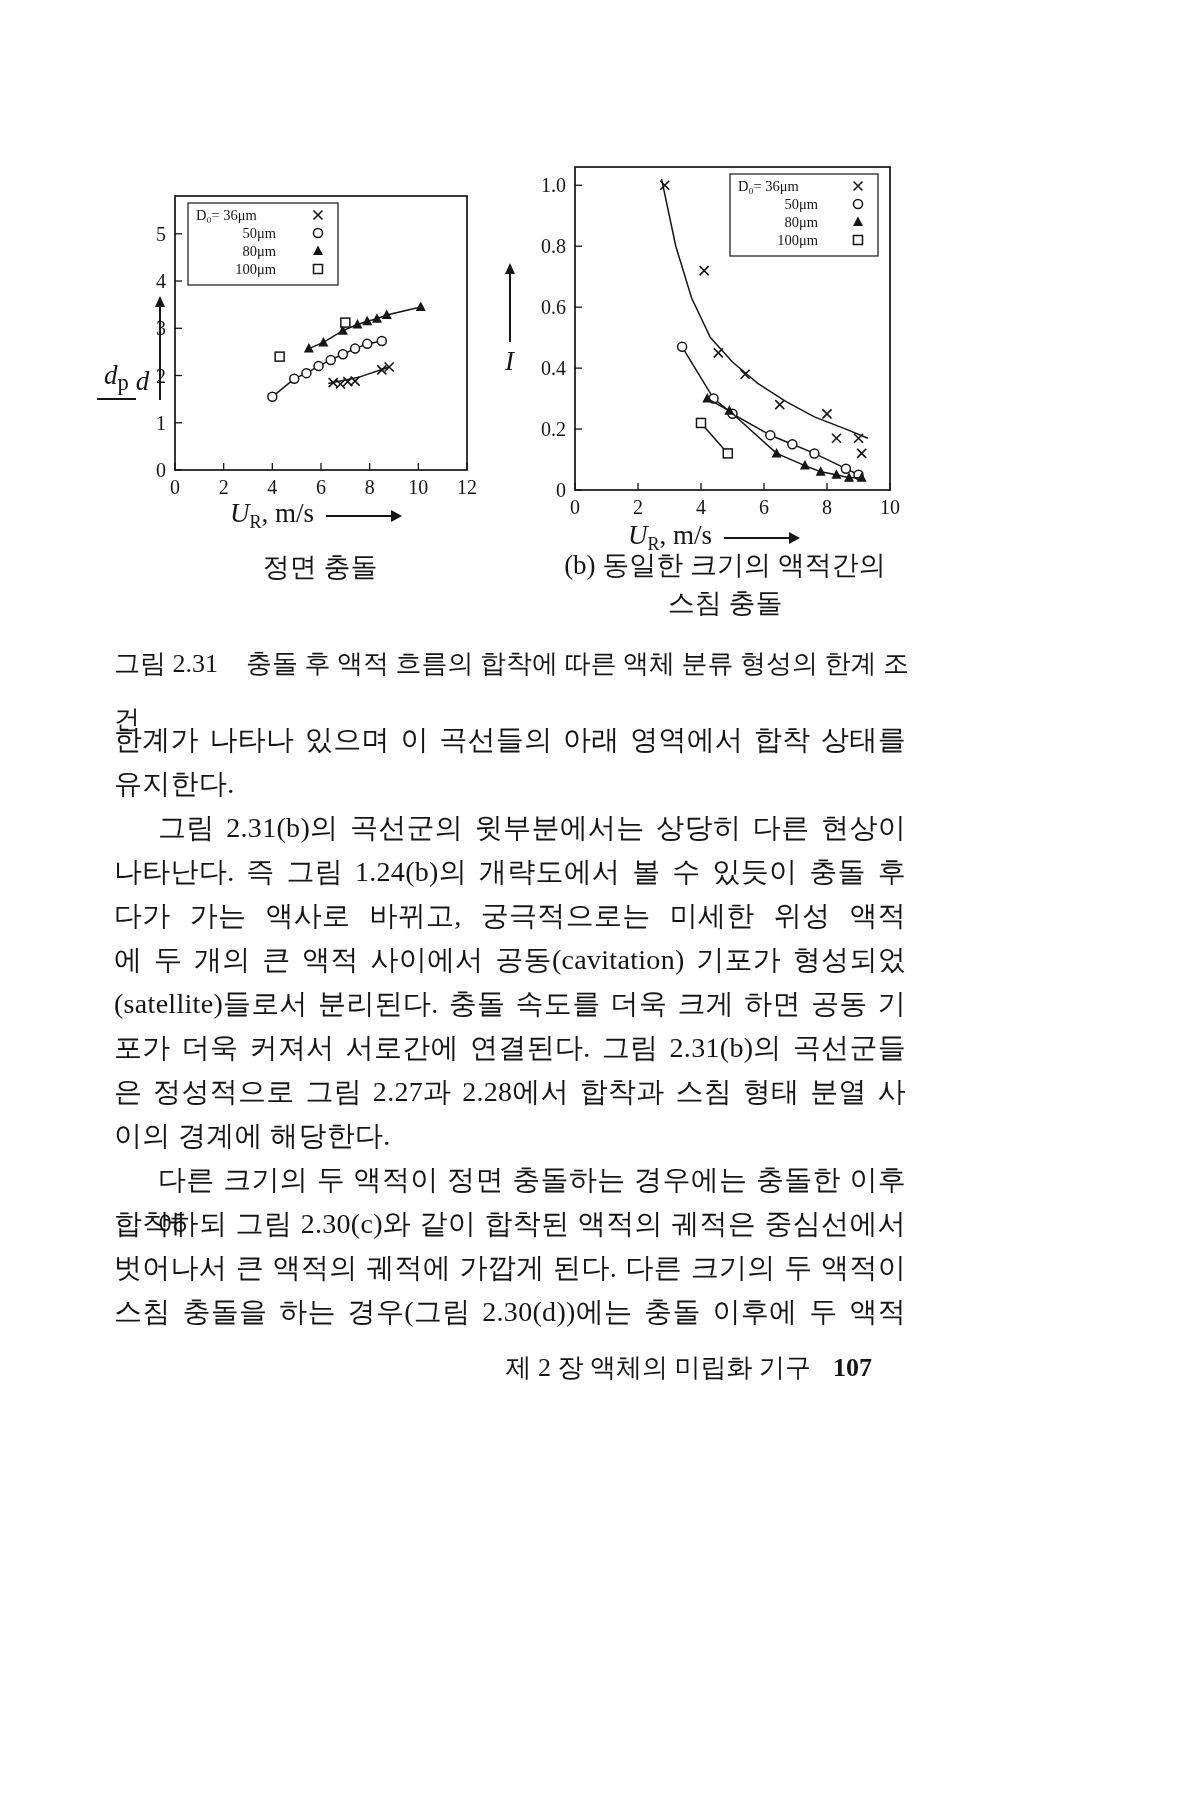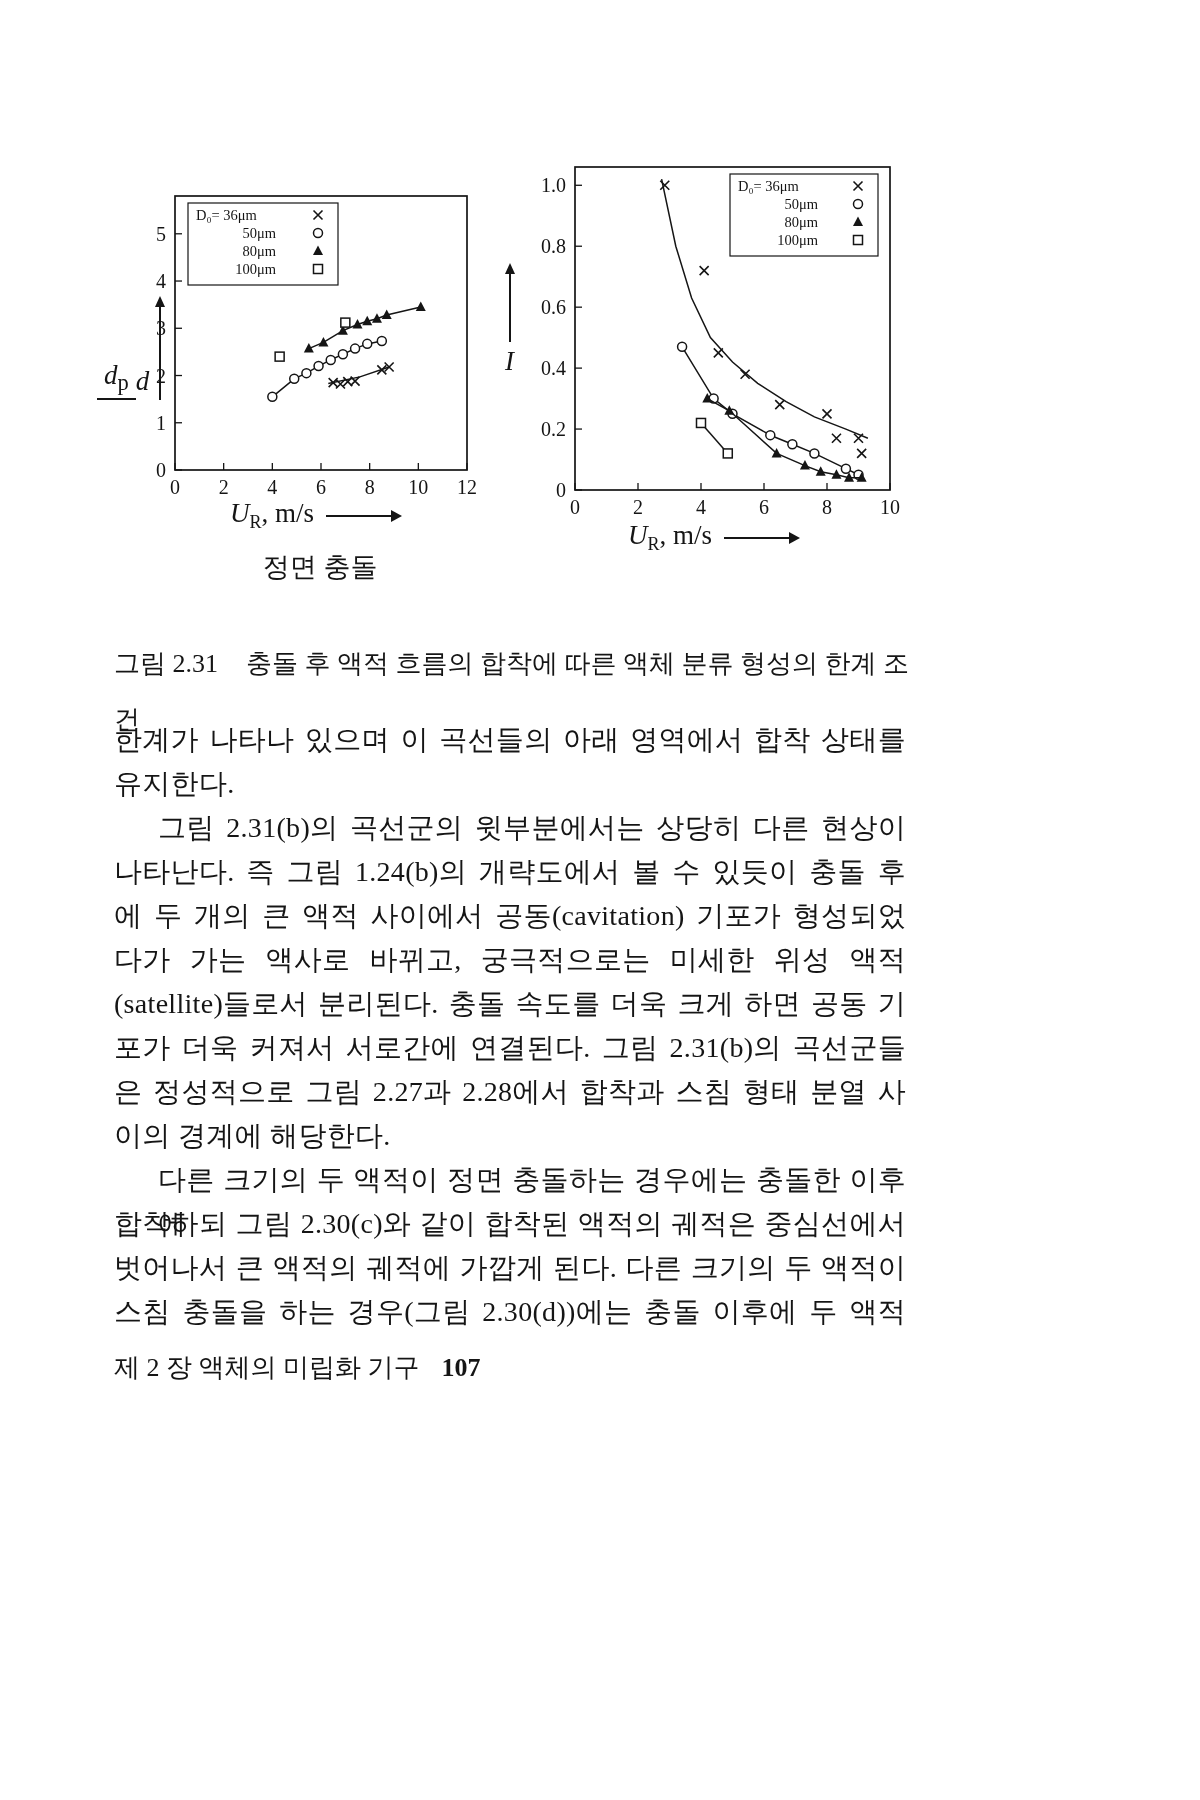--- a/index.html
+++ b/index.html
@@ -38,21 +38,21 @@
 
   .figcap{position:absolute;left:114px;top:636px;width:800px;font-size:26px;line-height:56px}
   .figcap .figlabel{display:inline-block;width:132px}
   .figcap .figline2{margin-left:132px}
 
   .bodytext{position:absolute;left:114px;top:718px;width:792px}
   .bline{font-size:28px;height:44px;line-height:44px;text-align:justify;text-align-last:justify;letter-spacing:.3px}
   .bline.end{text-align-last:left}
   .bline.indent{padding-left:44px}
 
-  .footer{position:absolute;left:114px;top:1350px;width:758px;font-size:26px}
+  .footer{position:absolute;left:114px;top:1350px;width:758px;text-align:right;font-size:26px}
   .footer .pagenum{margin-left:22px;font-weight:bold}
 </style>
 </head>
 <body>
 
 <div class="page">
 
   <svg id="chart-a-svg" class="chartsvg" style="left:140px;top:176px" width="350" height="330">
       <rect x="35" y="20" width="292" height="274" fill="none" stroke="#151515" stroke-width="1.7"></rect>
       <line x1="35" y1="294" x2="35" y2="287" stroke="#151515" stroke-width="1.3"></line>
@@ -202,33 +202,37 @@
       <rect x="328.5" y="88.5" width="9" height="9" fill="#fff" stroke="#151515" stroke-width="1.5"></rect>
     </svg>
   <div class="ylabel-b">
     <span class="varrow"></span>
     <i class="ilabel">I</i>
   </div>
   <div class="xlabel xb">
     <span><i>U</i><sub>R</sub><span>, m/s</span></span>
     <span class="harrow"></span>
   </div>
+  <div class="subcap capB">
+    <div>(b) 동일한 크기의 액적간의</div>
+    <div>스침 충돌</div>
+  </div>
 
   <div class="figcap">
     <span class="figlabel">그림 2.31</span><span>충돌 후 액적 흐름의 합착에 따른 액체 분류 형성의 한계 조건</span>
   </div>
 
   <div class="bodytext">
     <div class="bline">한계가 나타나 있으며 이 곡선들의 아래 영역에서 합착 상태를</div>
     <div class="bline end">유지한다.</div>
 
     <div class="bline indent">그림 2.31(b)의 곡선군의 윗부분에서는 상당히 다른 현상이</div>
     <div class="bline">나타난다. 즉 그림 1.24(b)의 개략도에서 볼 수 있듯이 충돌 후</div>
+    <div class="bline">다가 가는 액사로 바뀌고, 궁극적으로는 미세한 위성 액적</div>
     <div class="bline">에 두 개의 큰 액적 사이에서 공동(cavitation) 기포가 형성되었</div>
-    <div class="bline">다가 가는 액사로 바뀌고, 궁극적으로는 미세한 위성 액적</div>
     <div class="bline">(satellite)들로서 분리된다. 충돌 속도를 더욱 크게 하면 공동 기</div>
     <div class="bline">포가 더욱 커져서 서로간에 연결된다. 그림 2.31(b)의 곡선군들</div>
     <div class="bline">은 정성적으로 그림 2.27과 2.28에서 합착과 스침 형태 분열 사</div>
     <div class="bline end">이의 경계에 해당한다.</div>
 
     <div class="bline indent">다른 크기의 두 액적이 정면 충돌하는 경우에는 충돌한 이후에</div>
     <div class="bline">합착하되 그림 2.30(c)와 같이 합착된 액적의 궤적은 중심선에서</div>
     <div class="bline">벗어나서 큰 액적의 궤적에 가깝게 된다. 다른 크기의 두 액적이</div>
     <div class="bline">스침 충돌을 하는 경우(그림 2.30(d))에는 충돌 이후에 두 액적</div>
   </div>

